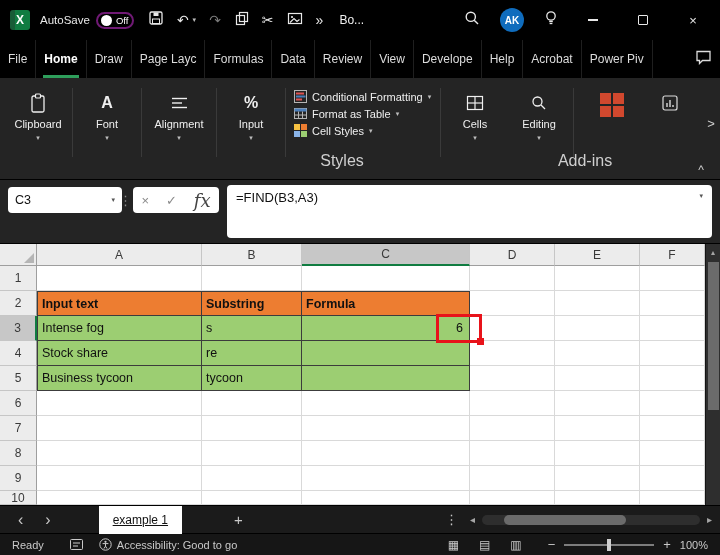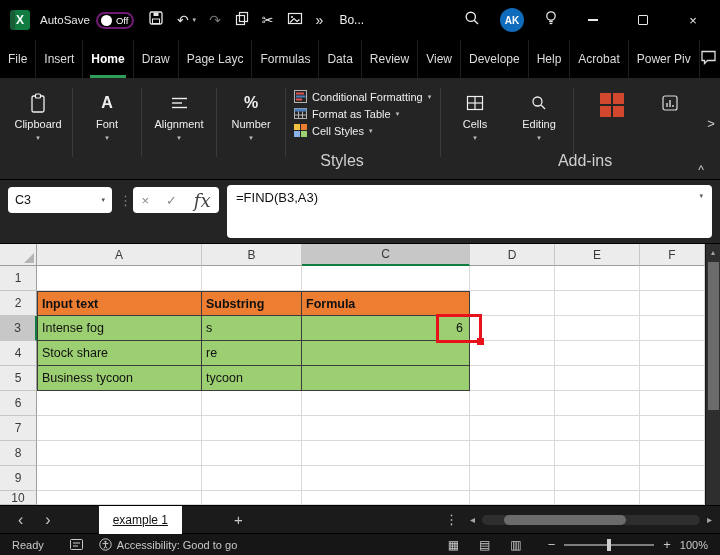--- a/index.html
+++ b/index.html
@@ -50,21 +50,21 @@
   .lbl-styles { left:292px; width:100px; }
   .lbl-addins { left:540px; width:90px; }
   .big-letter { font-size:16px; font-weight:bold; color:#fff; }
   .addins-ic { display:grid; grid-template-columns:11px 11px; grid-template-rows:11px 11px; gap:2px; }
   .addins-ic div { background:#D1482E; }
   .ribbon-scroll { position:absolute; right:2px; top:38px; color:#cfcfcf; font-size:13px; width:14px; text-align:center; }
   .ribbon-collapse { position:absolute; right:16px; bottom:2px; color:#cfcfcf; font-size:12px; }
 
   
   .formulabar { height:64px; background:#242424; border-bottom:1px solid #000; position:relative; }
-  .namebox { position:absolute; left:8px; top:7px; width:104px; height:26px; background:#fff; border-radius:4px;
+  .namebox { position:absolute; left:8px; top:7px; width:114px; height:26px; background:#fff; border-radius:4px;
     display:flex; align-items:center; padding:0 7px; }
   .namebox .txt { flex:1; font-size:12.5px; color:#111; }
   .nb-chev { color:#555; }
   .fbdots { position:absolute; left:119px; top:13px; color:#8a8a8a; font-size:13px; }
   .fbbtns { position:absolute; left:133px; top:7px; width:86px; height:26px; background:#fff; border-radius:4px;
     display:flex; align-items:center; justify-content:space-around; }
   .fbx { color:#8a8a8a; font-size:13px; }
   .fbck { color:#8a8a8a; font-size:13px; }
   .fbfx { color:#444; font-size:18px; font-style:italic; font-family:"DejaVu Serif", serif; }
   .finput { position:absolute; left:227px; top:5px; right:8px; height:53px; background:#fff; border-radius:4px;
@@ -185,21 +185,20 @@
         </span>
       <span class="winbtn">
           <span class="max-glyph"></span>
         </span>
       <span class="winbtn">×</span>
     </div>
   </div>
 
   <div class="tabrow">
     <span class="rtab">File</span>
-    <span class="rtab">Insert</span>
     <span class="rtab active">Home</span>
     <span class="rtab">Draw</span>
     <span class="rtab">Page Layc</span>
     <span class="rtab">Formulas</span>
     <span class="rtab">Data</span>
     <span class="rtab">Review</span>
     <span class="rtab">View</span>
     <span class="rtab">Develope</span>
     <span class="rtab">Help</span>
     <span class="rtab">Acrobat</span>
@@ -242,21 +241,21 @@
             <line x1="1" y1="11.5" x2="16" y2="11.5" stroke="#efefef" stroke-width="1.4"></line>
           </svg>
       </span>
       <span class="glabel">Alignment</span>
       <span class="chev">▾</span>
     </div>
     <div class="rsep"></div>
 
     <div class="rgroup">
       <span class="ric big-letter">%</span>
-      <span class="glabel">Number</span>
+      <span class="glabel">Input</span>
       <span class="chev">▾</span>
     </div>
     <div class="rsep"></div>
 
     <div class="styles-group">
       <div class="sitem">
         <svg width="13" height="13" viewBox="0 0 13 13">
             <rect x="0.5" y="0.5" width="12" height="12" fill="none" stroke="#b5b5b5"></rect>
             <rect x="2" y="2.5" width="8" height="2" fill="#e05252"></rect>
             <rect x="2" y="5.5" width="9.5" height="2" fill="#4a7ebb"></rect>

